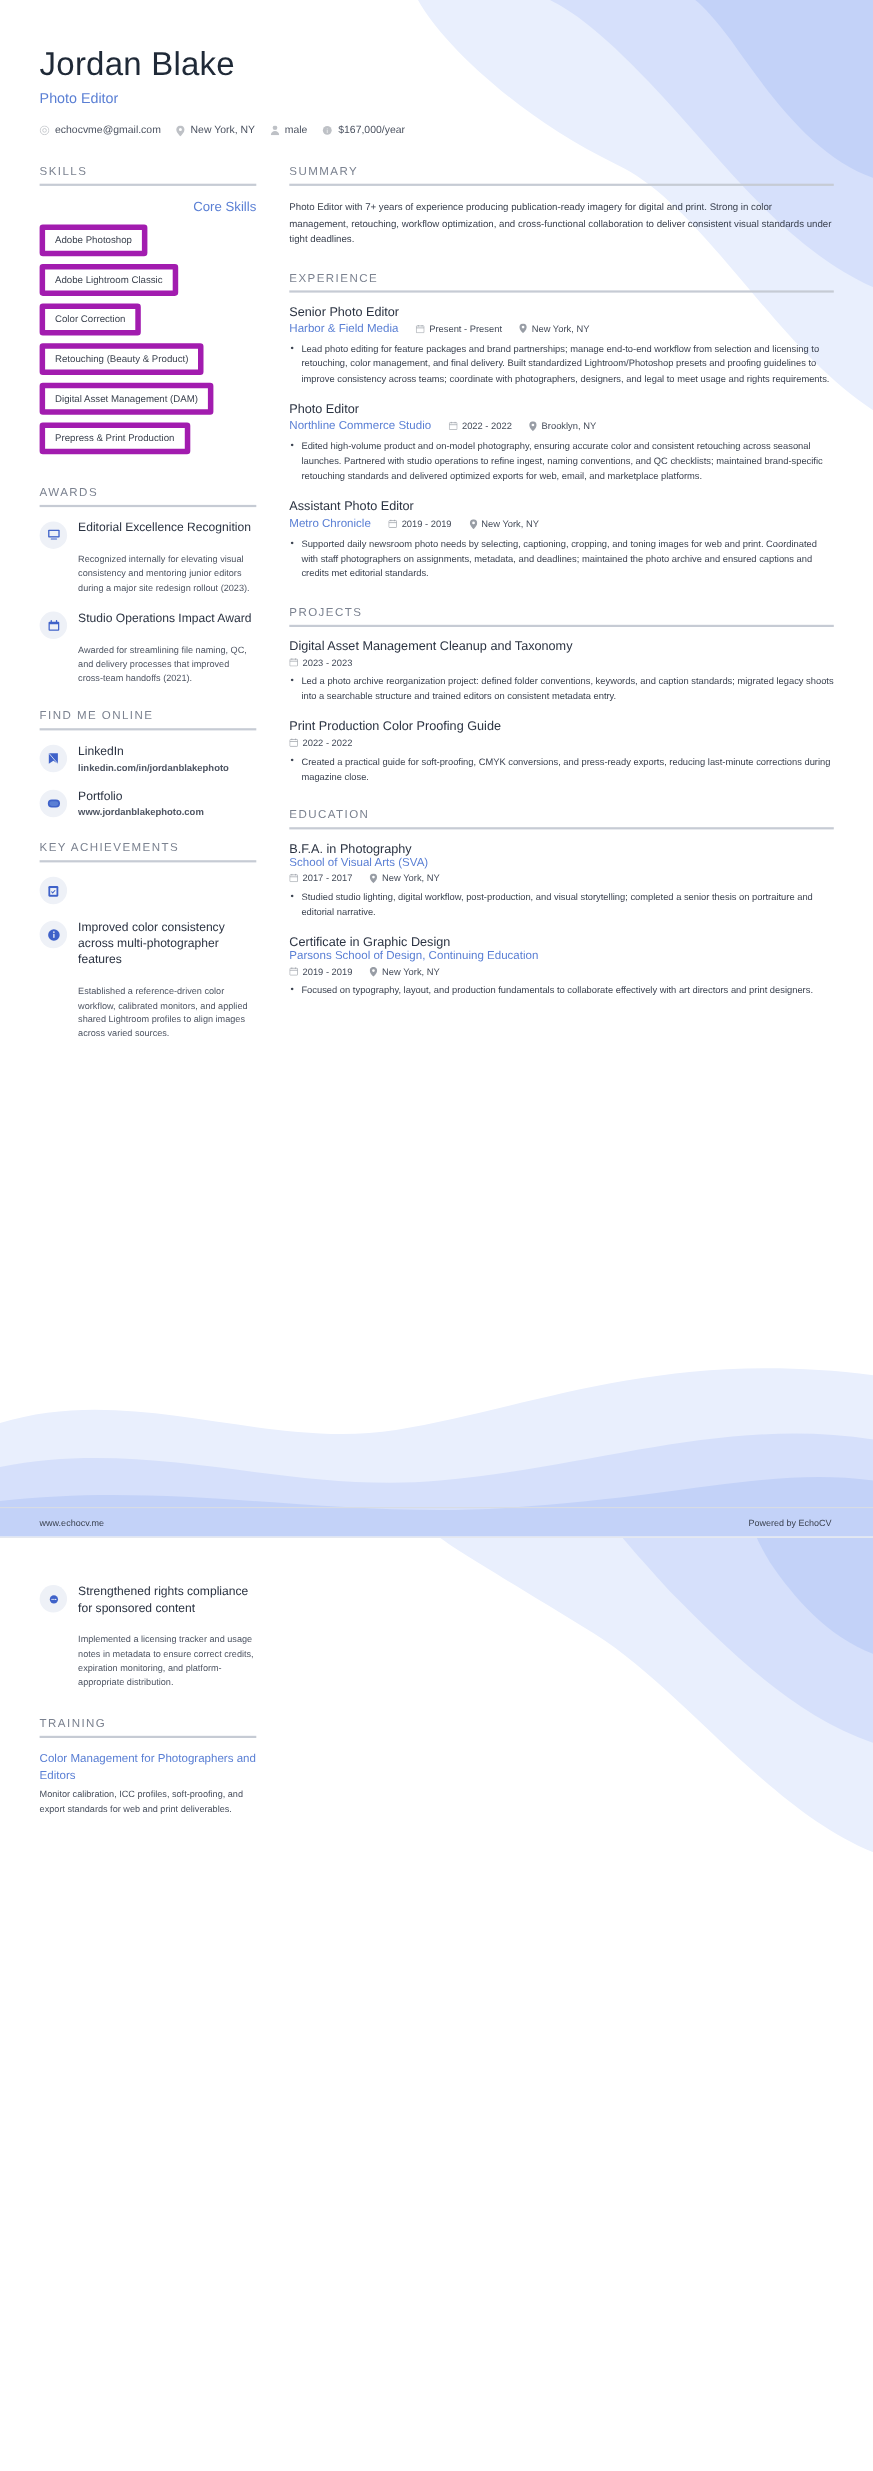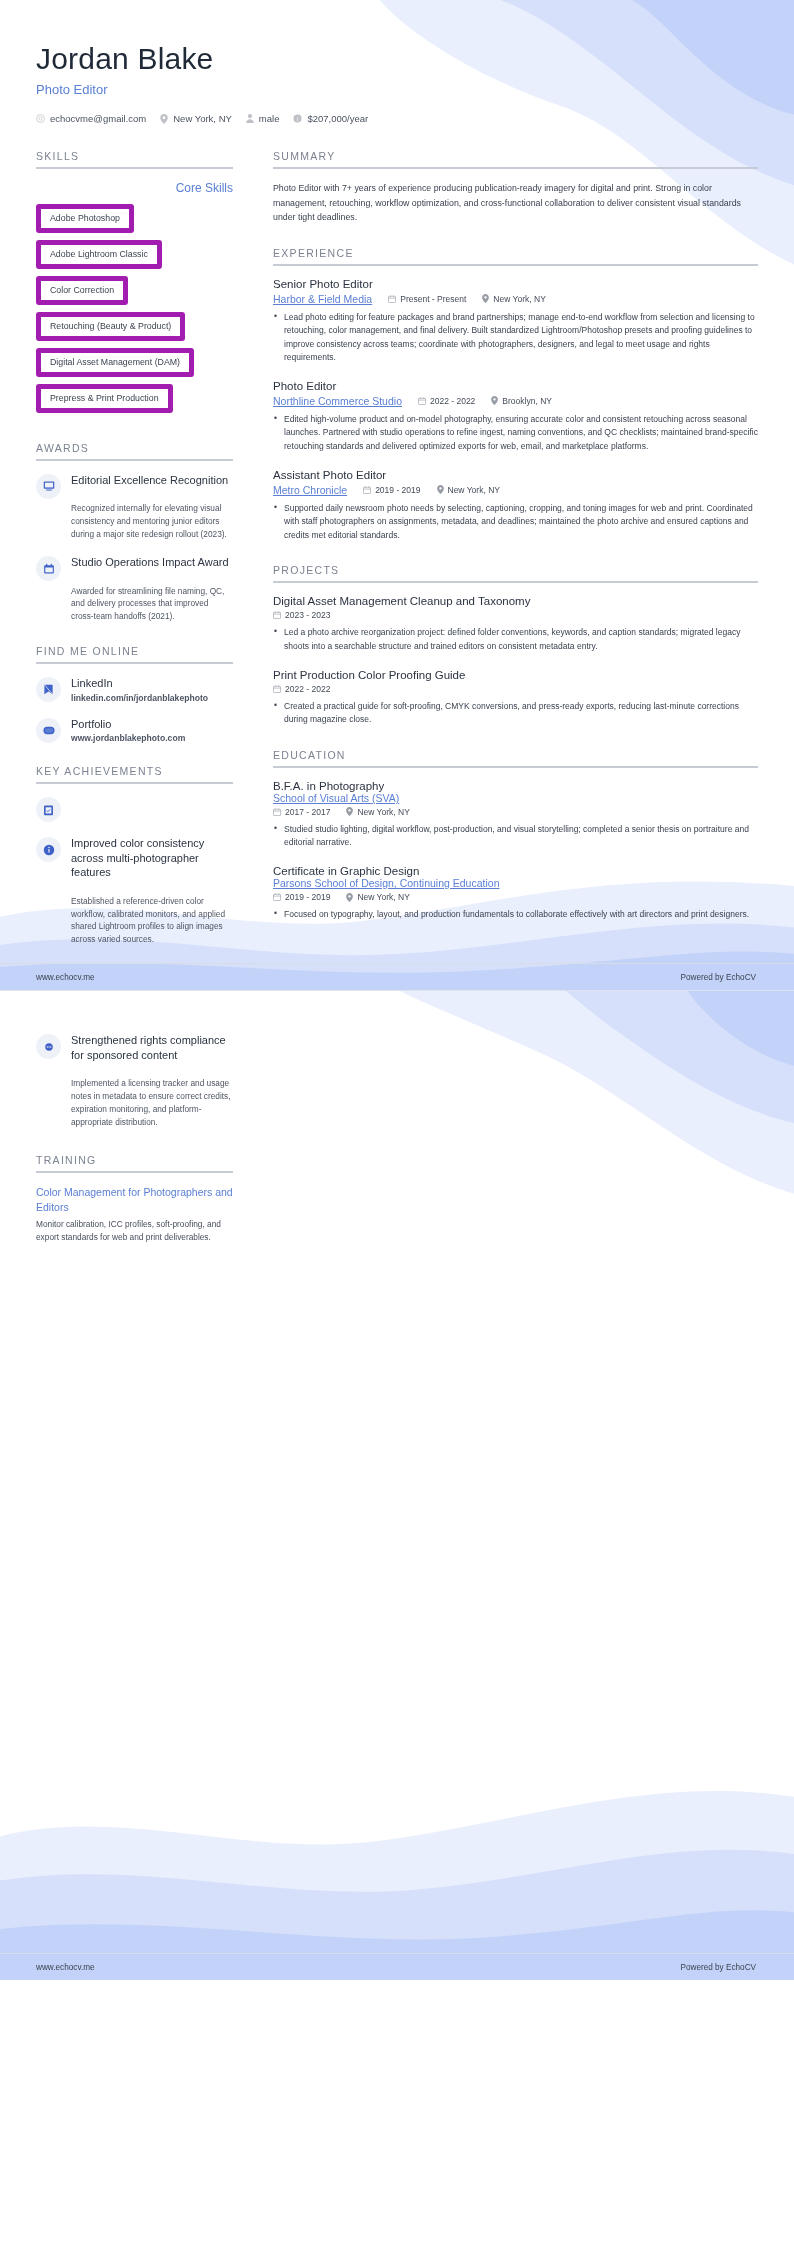--- a/index.html
+++ b/index.html
@@ -5,21 +5,21 @@
   * { box-sizing: border-box; margin: 0; padding: 0; }
   html, body {
     width: 794px;
     background: #ffffff;
     font-family: "Liberation Sans", sans-serif;
     color: #333b4a;
   }
   .page {
     position: relative;
     width: 794px;
-    height: 990px;
+    height: 1397px;
     background: #ffffff;
     overflow: hidden;
   }
   .page + .page { border-top: 1px solid #dfe3ea; }
 
   
   .waves { position: absolute; inset: 0; pointer-events: none; }
   .waves svg { display: block; width: 100%; height: 100%; }
 
   
@@ -30,21 +30,21 @@
   }
   .job-title { font-size: 13px; color: #5a7fd4; margin-top: 6px; }
   .contact-row {
     display: flex; align-items: center; flex-wrap: wrap;
     gap: 14px; margin-top: 16px; font-size: 9.5px; color: #4b5260;
   }
   .contact-item { display: flex; align-items: center; gap: 5px; }
   .contact-item svg { display: block; opacity: .55; }
 
   
-  .cols { display: flex; gap: 40px; margin-top: 26px; }
+  .cols { display: flex; gap: 30px; margin-top: 26px; }
   .col-left { width: 197px; flex: none; }
   .col-right { flex: 1; }
 
   .sec-title {
     font-size: 10.5px; letter-spacing: 1.3px; color: #7b8290;
     font-weight: 400; text-transform: uppercase;
     padding-bottom: 5px;
   }
   .sec-rule { height: 2px; background: #c6cbd4; margin-bottom: 12px; }
   .section { margin-bottom: 22px; }
@@ -76,21 +76,21 @@
   .train-item { margin-bottom: 13px; }
 
   
   .summary { font-size: 8.8px; line-height: 1.65; color: #3b4250; }
   .job { margin-bottom: 15px; }
   .job-role { font-size: 11.5px; color: #2b3342; }
   .job-meta {
     display: flex; align-items: center; flex-wrap: wrap; gap: 16px;
     margin-top: 3px; font-size: 8.8px; color: #444b59;
   }
-  .job-company { font-size: 10.5px; color: #5a7fd4; text-decoration: underline; }
+  .job-company { font-size: 10.5px; color: #5a7fd4; }
   .meta-bit { display: flex; align-items: center; gap: 4px; font-size: 8.5px; }
   .meta-bit svg { display: block; opacity: .7; }
   .bullets { margin: 6px 0 0 0; padding: 0; list-style: none; }
   .bullets li {
     position: relative; padding-left: 11px; font-size: 8.5px;
     line-height: 1.6; color: #3b4250; margin-bottom: 3px;
   }
   .bullets li::before {
     content: "•"; position: absolute; left: 1px; top: -1px; color: #3b4250;
   }
@@ -151,21 +151,21 @@
         </span>
         <span>male</span>
       </div>
       <div class="contact-item">
         <span>
           <svg width="9" height="9" viewBox="0 0 16 16">
               <circle cx="8" cy="8" r="7.2" fill="#8a9099"></circle>
               <text x="8" y="11.6" font-size="10" fill="#fff" text-anchor="middle" font-family="Liberation Sans">i</text>
             </svg>
         </span>
-        <span>$207,000/year</span>
+        <span>$167,000/year</span>
       </div>
     </div>
 
     <div class="cols">
 
       <div class="col-left">
 
         <div class="section">
           <div class="sec-title">SKILLS</div>
           <div class="sec-rule"></div>

